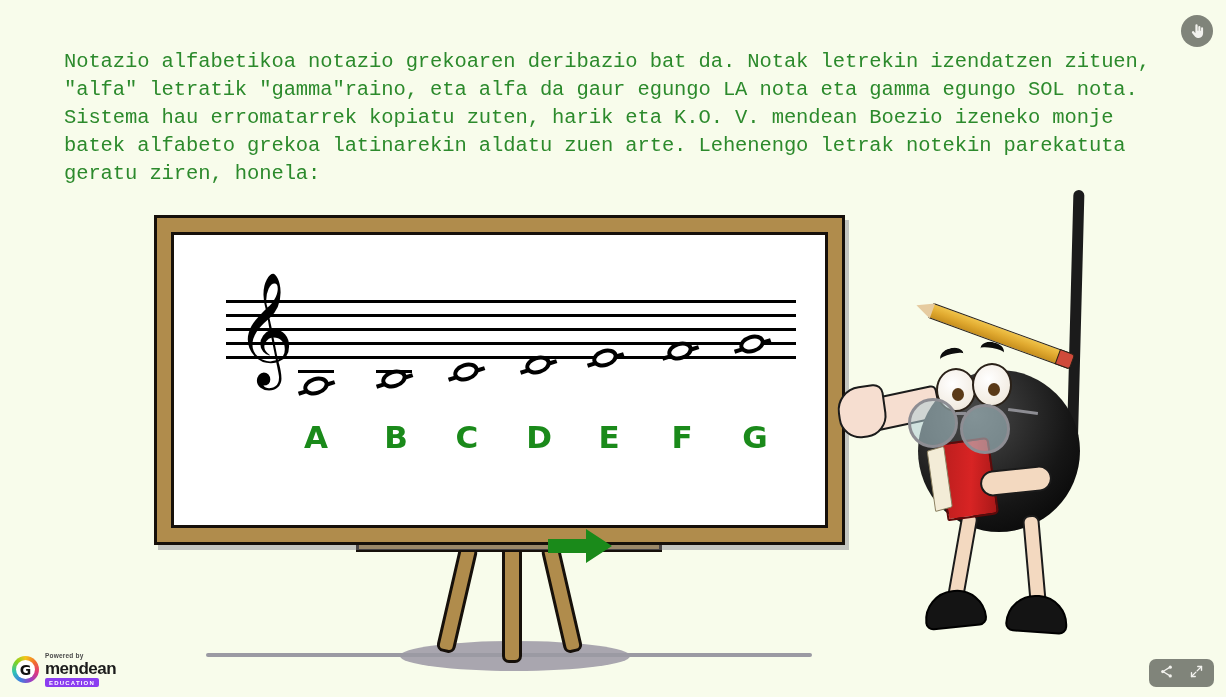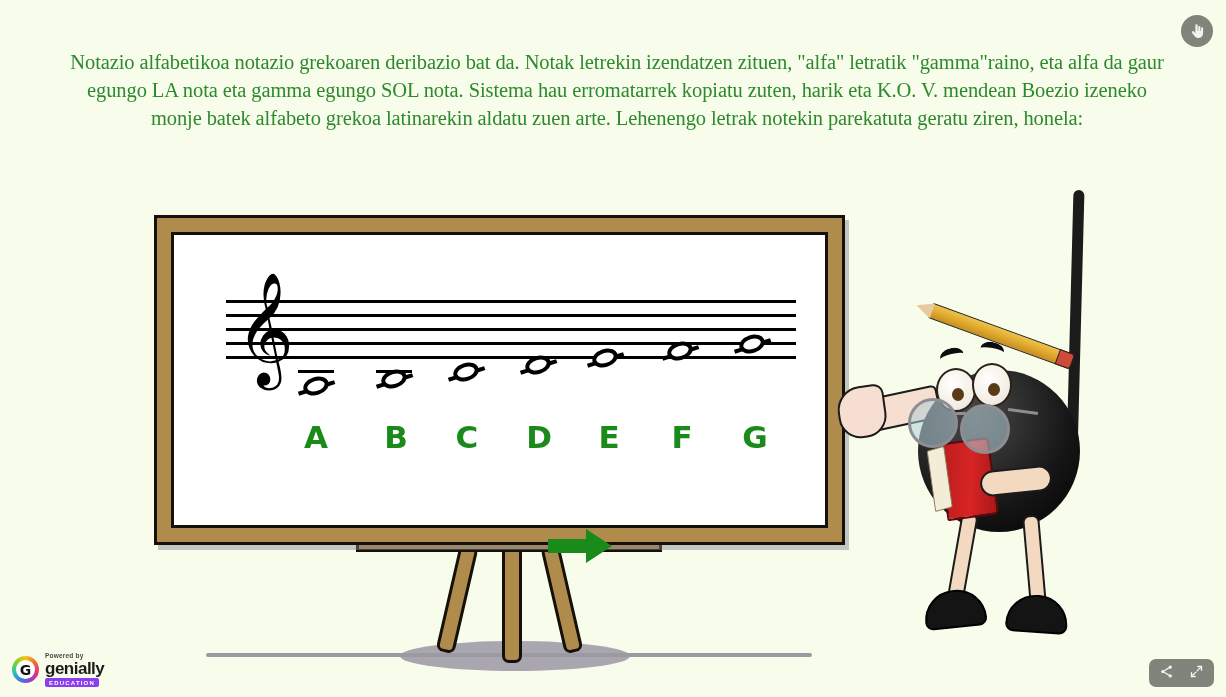--- a/index.html
+++ b/index.html
@@ -35,23 +35,22 @@
 
   
   #intro-text {
     position: absolute;
     left: 64px;
     top: 48px;
     width: 1106px;
     color: #2c8a2c;
     font-size: 20.5px;
     line-height: 28px;
-    font-family: Liberation Serif, serif;
+    font-family: Liberation Mono, monospace;
     letter-spacing: -0.1px;
-    text-align: center;
   }
 
   
   #illustration {
     position: absolute;
     left: 0;
     top: 180px;
     width: 1226px;
     height: 500px;
   }
@@ -511,21 +510,21 @@
   </div>
 
 </div>
 
 <div id="genially-logo">
   <div id="genially-mark">
     <div id="genially-mark-inner">G</div>
   </div>
   <div id="genially-text">
     <div id="powered-by">Powered by</div>
-    <div id="genially-word">genially</div>
+    <div id="genially-word">mendean</div>
     <div id="genially-badge">EDUCATION</div>
   </div>
 </div>
 
 <div id="bottom-toolbar">
   <button class="toolbar-btn">
     <span>
       <svg width="15" height="15" viewBox="0 0 24 24" fill="none" stroke="#f2f2ee" stroke-width="2" stroke-linecap="round" stroke-linejoin="round">
         <circle cx="18" cy="5" r="2.6" fill="#f2f2ee" stroke="none"></circle>
         <circle cx="6" cy="12" r="2.6" fill="#f2f2ee" stroke="none"></circle>

